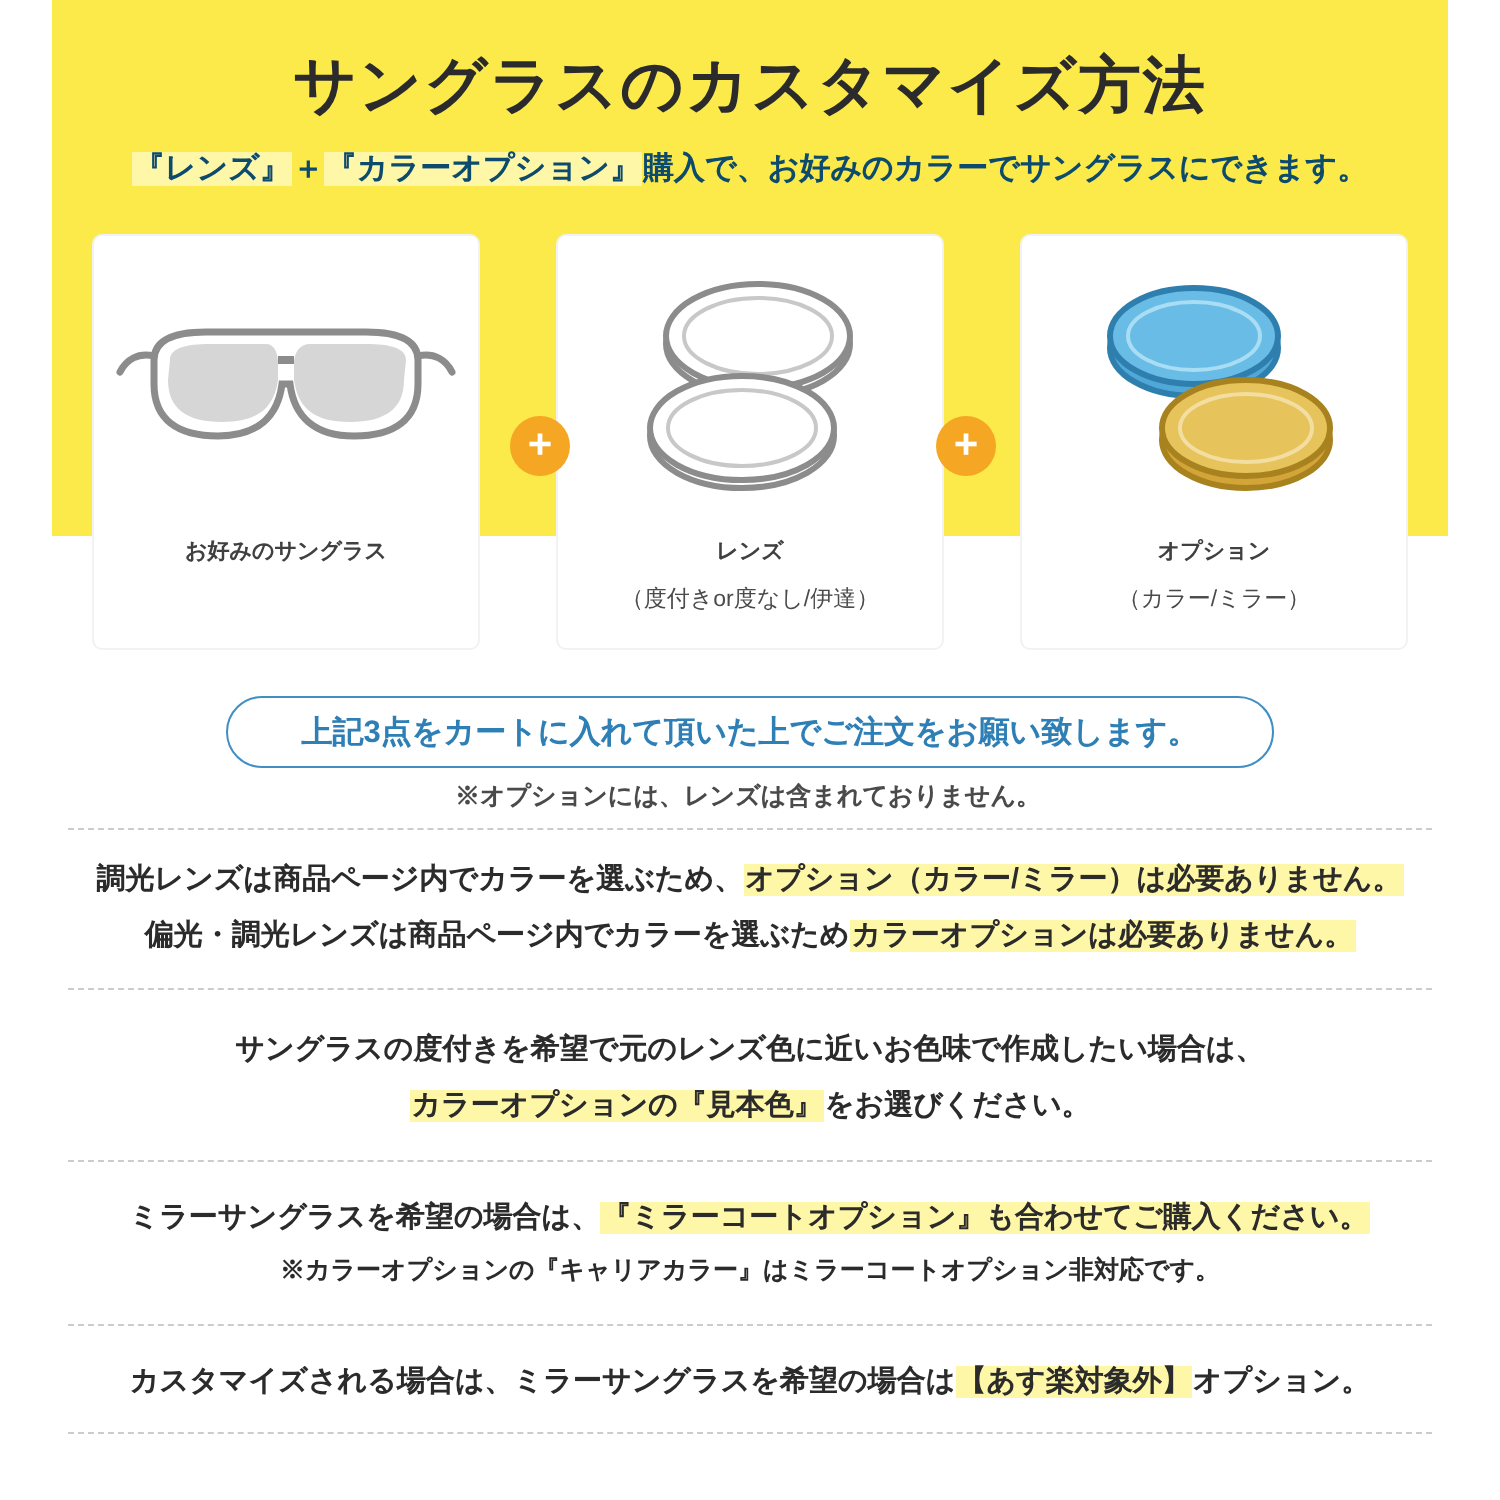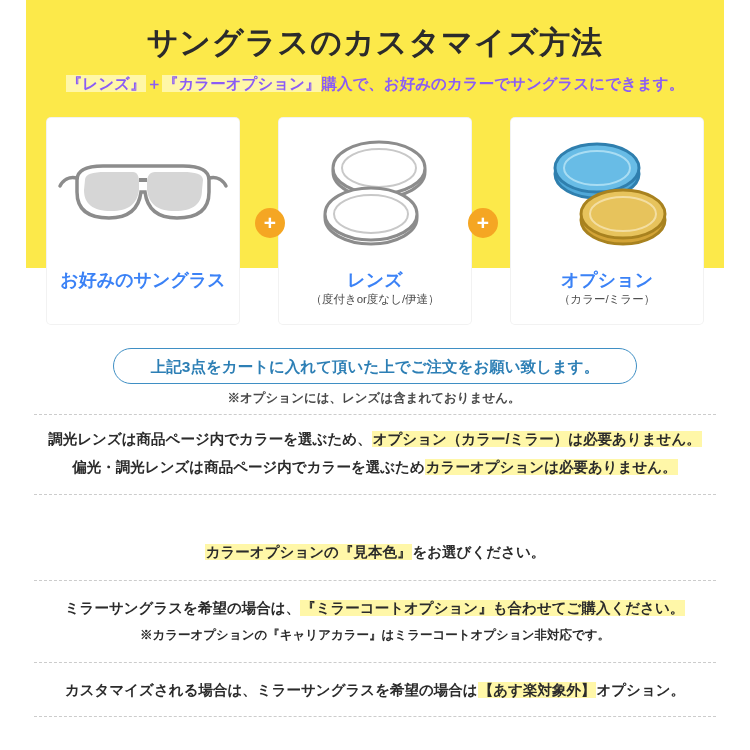--- a/index.html
+++ b/index.html
@@ -57,21 +57,21 @@
     letter-spacing: 1px;
   }
   .subtitle {
     position: absolute;
     top: 74px;
     left: 0;
     width: 750px;
     text-align: center;
     font-size: 15.5px;
     font-weight: bold;
-    color: #8b5cf6;
+    color: #0c4a6e;
   }
   .hl {
     background: #fff7a8;
     padding: 0 1px;
   }
   
   .cards {
     position: absolute;
     top: 118px;
     left: 47px;
@@ -94,23 +94,23 @@
     left: 0;
     width: 192px;
     height: 146px;
   }
   .card-label {
     position: absolute;
     top: 150px;
     left: 0;
     width: 192px;
     text-align: center;
-    font-size: 18px;
-    font-weight: bold;
-    color: #3b82f6;
+    font-size: 11px;
+    font-weight: bold;
+    color: #404040;
   }
   .card-sub {
     position: absolute;
     top: 174px;
     left: 0;
     width: 192px;
     text-align: center;
     font-size: 11.5px;
     color: #4a4a4a;
   }
@@ -256,20 +256,23 @@
 
   <div class="line" style="top:430px">
     <span>調光レンズは商品ページ内でカラーを選ぶため、</span><span class="hl">オプション（カラー/ミラー）は必要ありません。</span>
   </div>
   <div class="line" style="top:458px">
     <span>偏光・調光レンズは商品ページ内でカラーを選ぶため</span><span class="hl">カラーオプションは必要ありません。</span>
   </div>
 
   <div class="divider" style="top:494px"></div>
 
+  <div class="line" style="top:515px">
+    <span>サングラスの度付きを希望で元のレンズ色に近いお色味で作成したい場合は、</span>
+  </div>
   <div class="line" style="top:543px">
     <span class="hl">カラーオプションの『見本色』</span><span>をお選びください。</span>
   </div>
 
   <div class="divider" style="top:580px"></div>
 
   <div class="line" style="top:599px">
     <span>ミラーサングラスを希望の場合は、</span><span class="hl">『ミラーコートオプション』も合わせてご購入ください。</span>
   </div>
   <div class="line sm" style="top:627px">

